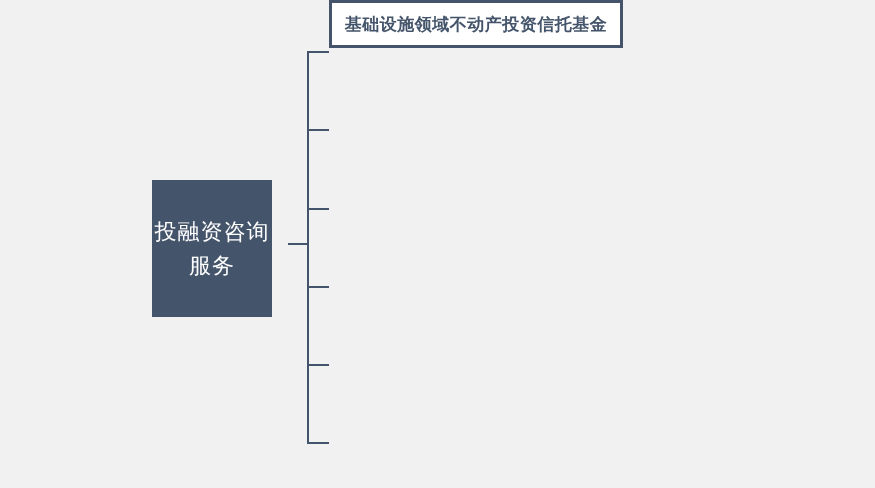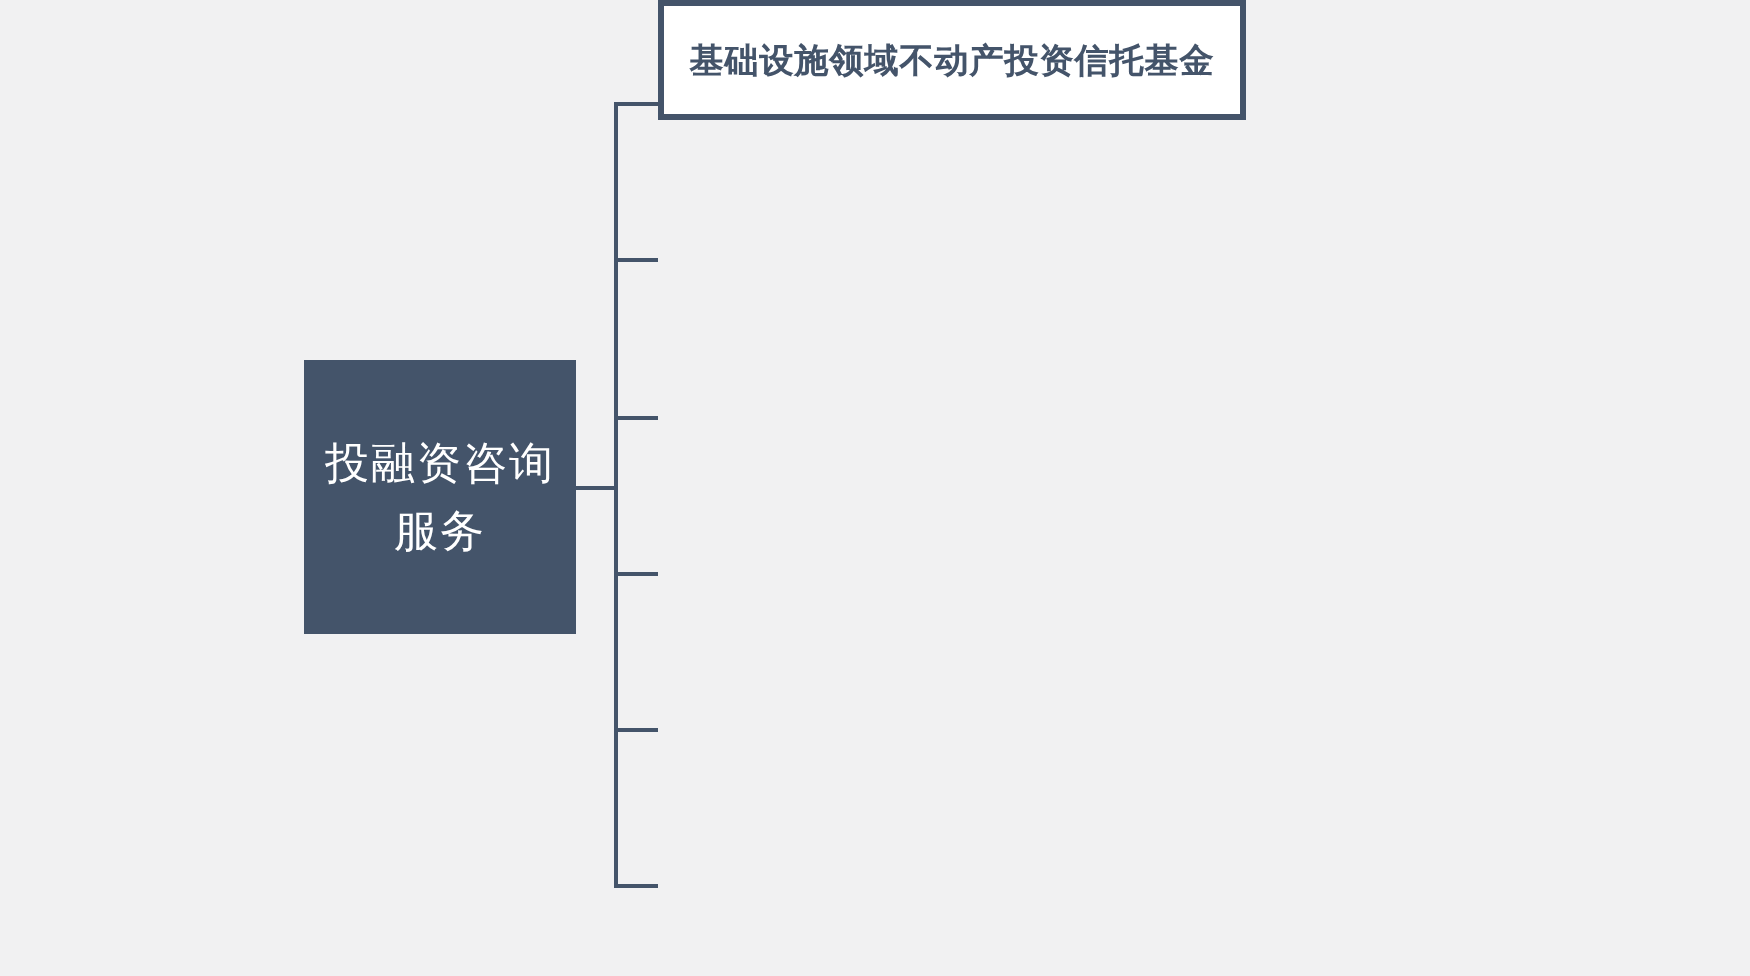--- a/index.html
+++ b/index.html
@@ -14,40 +14,40 @@
     width: 875px;
     height: 488px;
     background: #f1f1f2;
     overflow: hidden;
   }
   
   .root-node {
     position: absolute;
     left: 152px;
     top: 180px;
-    width: 136px;
+    width: 120px;
     height: 137px;
     background: #44546a;
     color: #ffffff;
     display: flex;
     flex-direction: column;
     align-items: center;
     justify-content: center;
     text-align: center;
     font-size: 22px;
     font-weight: 400;
     line-height: 34px;
     letter-spacing: 1px;
   }
   
   .child-node {
     position: absolute;
     left: 329px;
     width: 294px;
-    height: 60px;
+    height: 48px;
     box-sizing: border-box;
     background: #ffffff;
     border: 3px solid #44546a;
     color: #44546a;
     display: flex;
     align-items: center;
     justify-content: center;
     text-align: center;
     font-size: 17px;
     font-weight: 700;

